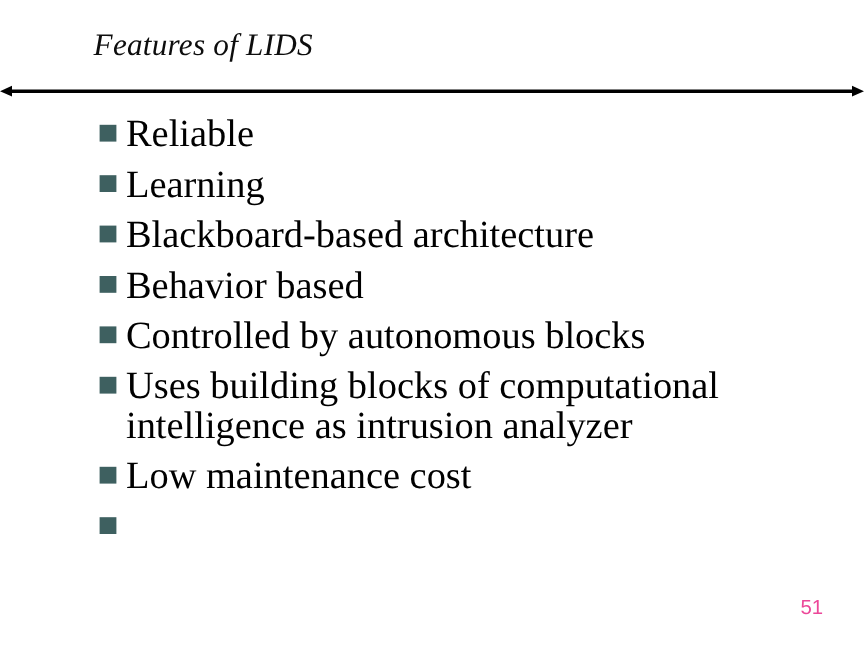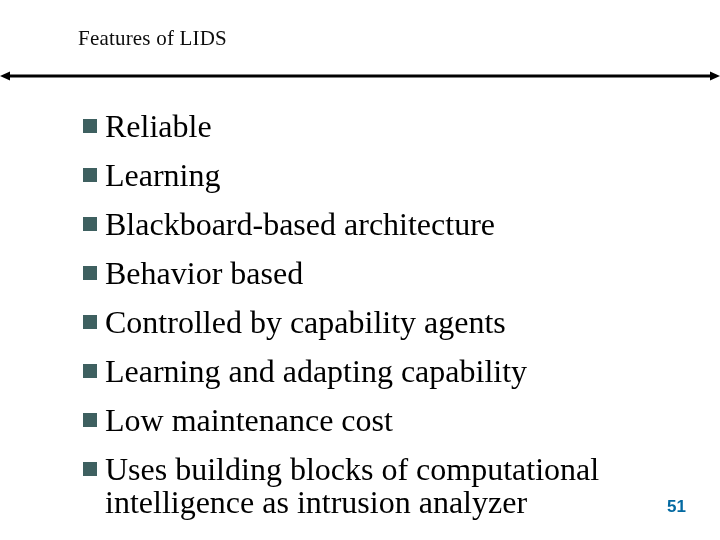--- a/index.html
+++ b/index.html
@@ -8,44 +8,45 @@
     background: #ffffff;
     position: relative;
     overflow: hidden;
     font-family: "Liberation Serif", serif;
   }
   .slide { position: absolute; inset: 0; }
 
   .title {
     position: absolute;
     left: 78px; top: 20px;
-    font-size: 21px;
+    font-size: 26px;
     line-height: 36px;
     color: #0d0d0d;
     letter-spacing: 0.2px;
     white-space: nowrap;
+    font-style: italic;
   }
 
   .divider {
     position: absolute;
     left: 0; top: 68px;
     width: 720px; height: 16px;
   }
 
   .bullet-list {
     position: absolute;
     left: 83px; top: 94px;
     width: 624px;
     margin: 0; padding: 0;
     list-style: none;
   }
   .bullet-list li {
     display: flex;
     align-items: flex-start;
-    margin: 16px 0 9px 0;
+    margin: 1px 0 9px 0;
   }
   .bullet-square {
     flex: none;
     width: 14px; height: 14px;
     margin: 9px 8px 0 0;
   }
   .li-text {
     font-size: 32px;
     line-height: 33px;
     color: #000000;
@@ -89,38 +90,34 @@
       <span class="li-text">Blackboard-based architecture</span>
     </li>
 
     <li>
       <span class="bullet-square" style="background: rgb(62, 96, 96);"></span>
       <span class="li-text">Behavior based</span>
     </li>
 
     <li>
       <span class="bullet-square" style="background: rgb(62, 96, 96);"></span>
-      <span class="li-text">Controlled by capability agents</span>
+      <span class="li-text">Controlled by autonomous blocks</span>
     </li>
+
 
     <li>
       <span class="bullet-square" style="background: rgb(62, 96, 96);"></span>
-      <span class="li-text">Learning and adapting capability</span>
+      <span class="li-text">Uses building blocks of computational intelligence as intrusion analyzer</span>
     </li>
 
     <li>
       <span class="bullet-square" style="background: rgb(62, 96, 96);"></span>
       <span class="li-text">Low maintenance cost</span>
     </li>
 
     <li>
       <span class="bullet-square" style="background: rgb(62, 96, 96);"></span>
-      <span class="li-text">Uses building blocks of computational intelligence as intrusion analyzer</span>
-    </li>
-
-    <li>
-      <span class="bullet-square" style="background: rgb(62, 96, 96);"></span>
     </li>
   </ul>
 
-  <div class="page-number" style="color: #0369a1; font-weight: bold;">51</div>
+  <div class="page-number" style="color: #ec4899;">51</div>
 
 </div>
 
 </body></html>

